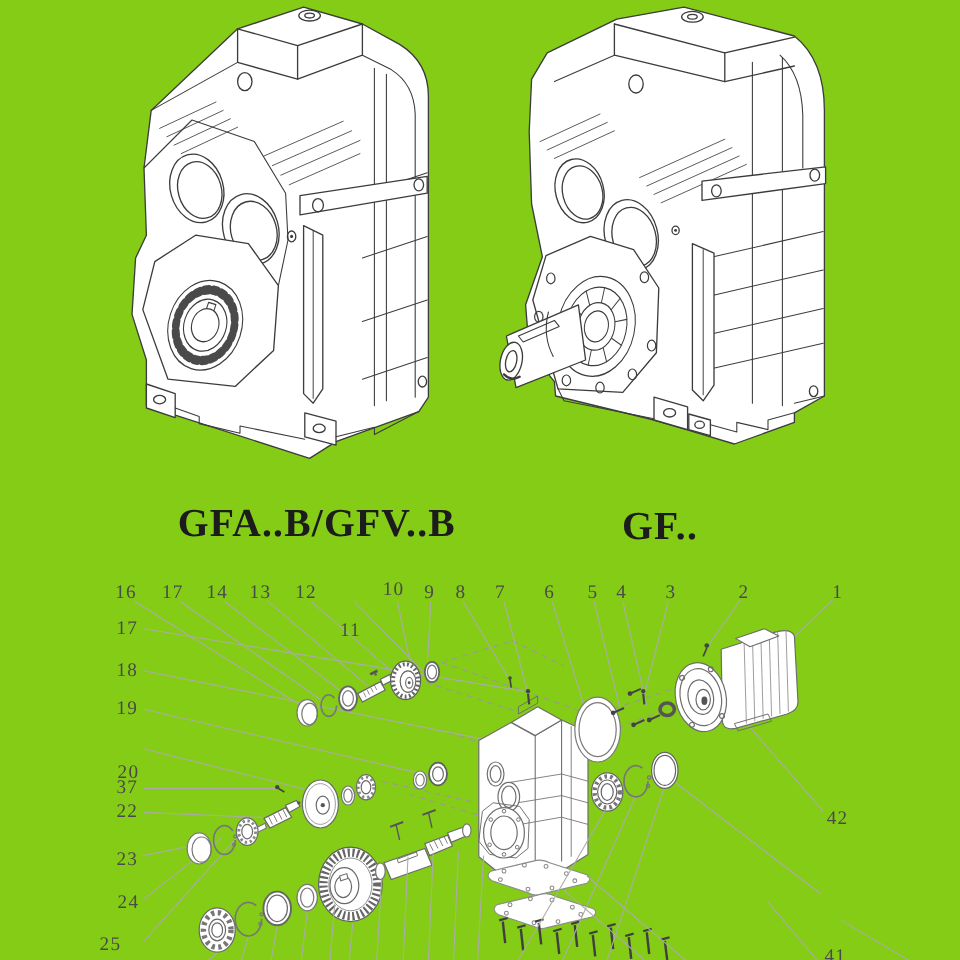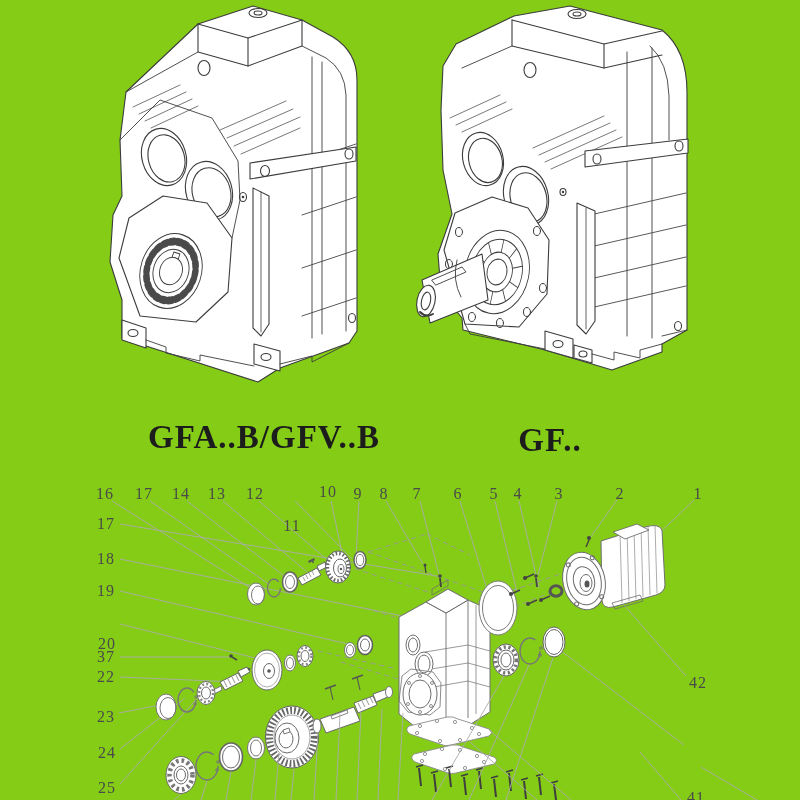--- a/index.html
+++ b/index.html
@@ -524,19 +524,19 @@
   <span class="co" style="left:698px;top:494px;">1</span>
 
   <span class="co" style="left:106px;top:524px;">17</span>
   <span class="co" style="left:106px;top:559px;">18</span>
   <span class="co" style="left:106px;top:591px;">19</span>
   <span class="co" style="left:107px;top:624px;margin-top:20px;">20</span>
   <span class="co" style="left:106px;top:657px;">37</span>
   <span class="co" style="left:106px;top:677px;">22</span>
   <span class="co" style="left:106px;top:717px;">23</span>
   <span class="co" style="left:107px;top:753px;">24</span>
-  <span class="co" style="left:107px;top:788px;">25</span>
+  <span class="co" style="left:92px;top:788px;">25</span>
 
   <span class="co" style="left:698px;top:683px;">42</span>
   <span class="co" style="left:696px;top:753px;margin-top:45px;">41</span>
 </div>
 
 </div>
 
 </body></html>

